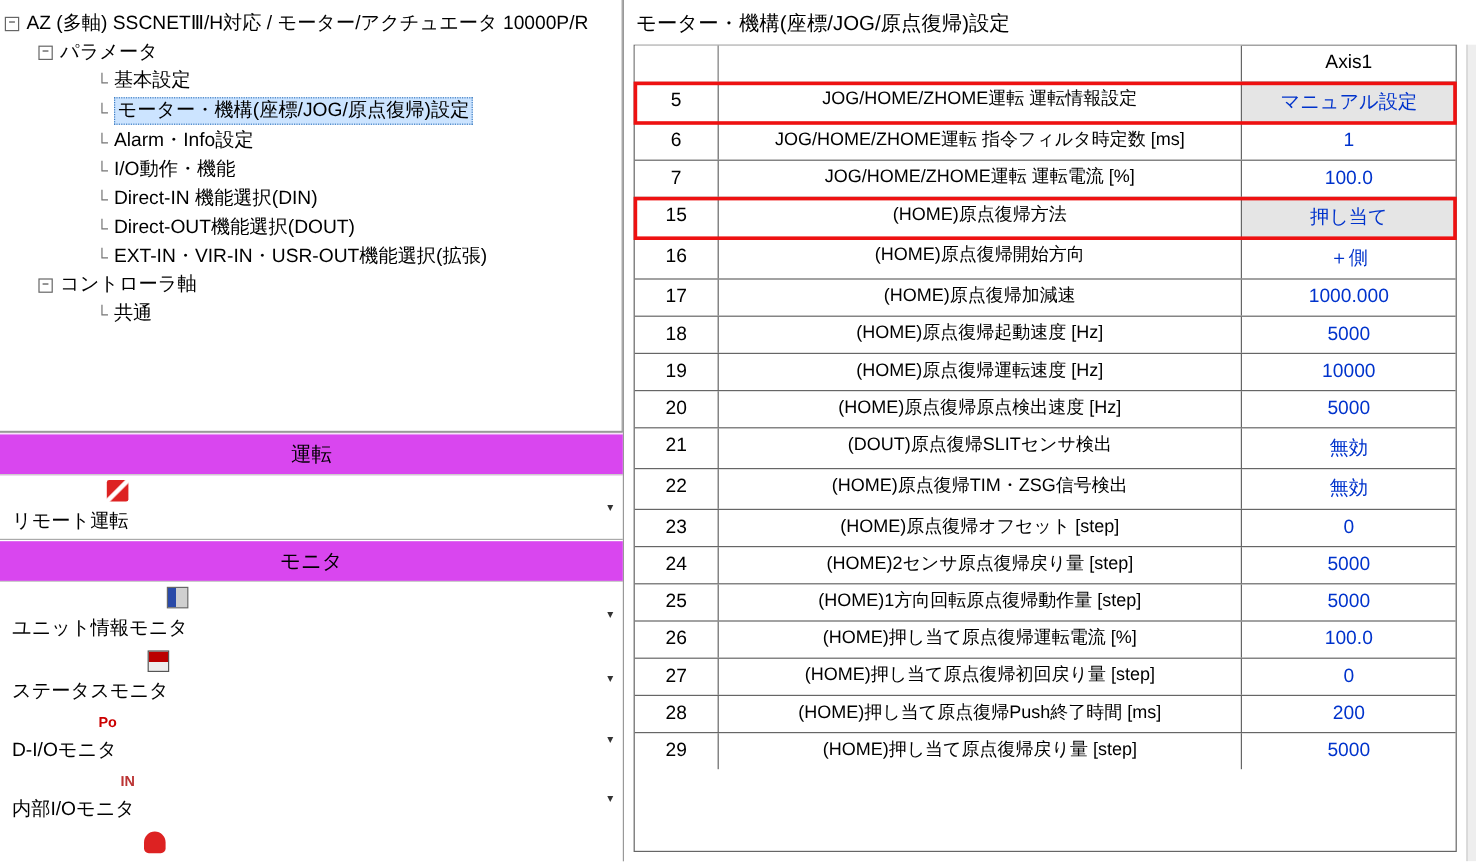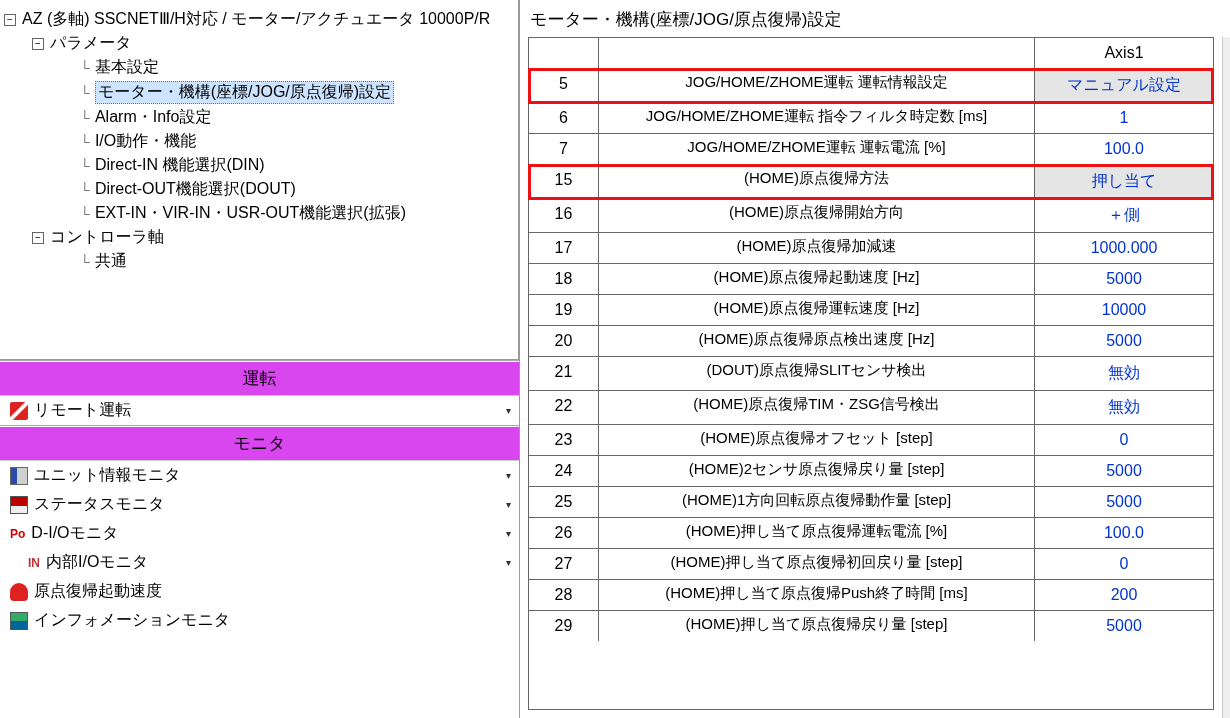--- a/index.html
+++ b/index.html
@@ -15,21 +15,21 @@
     .tree-indent2 { padding-left: 76px; }
     .exp-box { width: 12px; height: 12px; border: 1px solid #666; display: inline-flex; align-items: center; justify-content: center; font-size: 10px; line-height: 1; margin-right: 6px; background: #fff; }
     .dash { color: #777; margin-right: 6px; letter-spacing: -1px; }
     .tree-label { font-size: 16px; }
     .tree-selected { background: #cce4ff; border: 1px dotted #3a7ac0; padding: 0 2px; }
 
     
     .cat-panel { border-top: 1px solid #aaa; }
     .cat-header { background: #d946ef; border-bottom: 1px solid #ccc; border-top: 1px solid #fff; text-align: center; font-size: 17px; padding: 5px 0; }
     .cat-item { display: flex; align-items: center; justify-content: space-between; padding: 4px 8px 4px 10px; font-size: 16px; }
-    .cat-item-left { display: flex; align-items: center; gap: 6px; }
+    .cat-item-left { display: flex; align-items: flex-end; gap: 6px; flex-direction: column; }
     .mini-icon { width: 18px; height: 18px; display: inline-block; position: relative; }
     .i-remote { background: linear-gradient(135deg, #d22 40%, #fff 45%, #fff 55%, #d22 60%); border-radius: 2px; }
     .i-unit { background: linear-gradient(to right, #2a4aa8 0 40%, #d0d0d0 40% 100%); border: 1px solid #666; }
     .i-status { background: linear-gradient(to bottom, #b00 0 55%, #eee 55% 100%); border: 1px solid #555; }
     .i-dio { width: auto; height: auto; font-size: 12px; font-weight: bold; color: #c00; }
     .i-io { width: auto; height: auto; font-size: 12px; font-weight: bold; color: #b33; margin-left: 18px; }
     .i-alarm { background: #d22; border-radius: 50% 50% 4px 4px; }
     .i-info { background: linear-gradient(to bottom, #3a6 0 50%, #069 50% 100%); border: 1px solid #555; }
     .dd-arrow { font-size: 10px; color: #333; }
 

